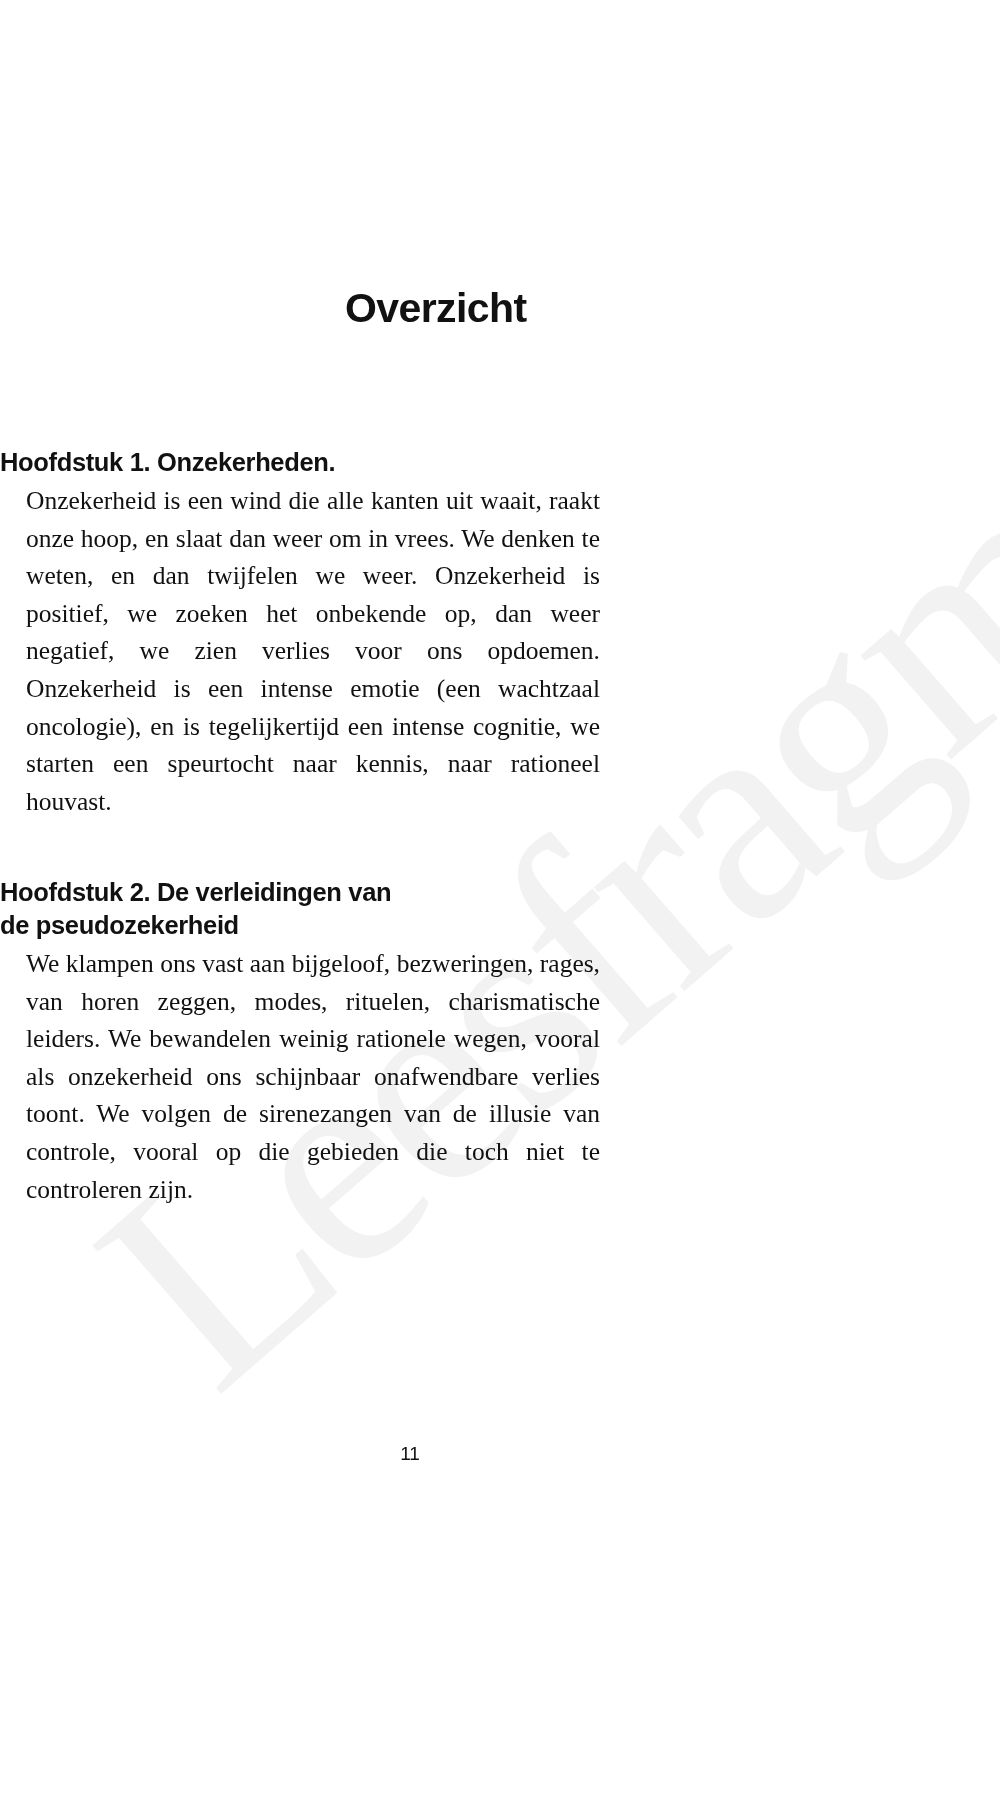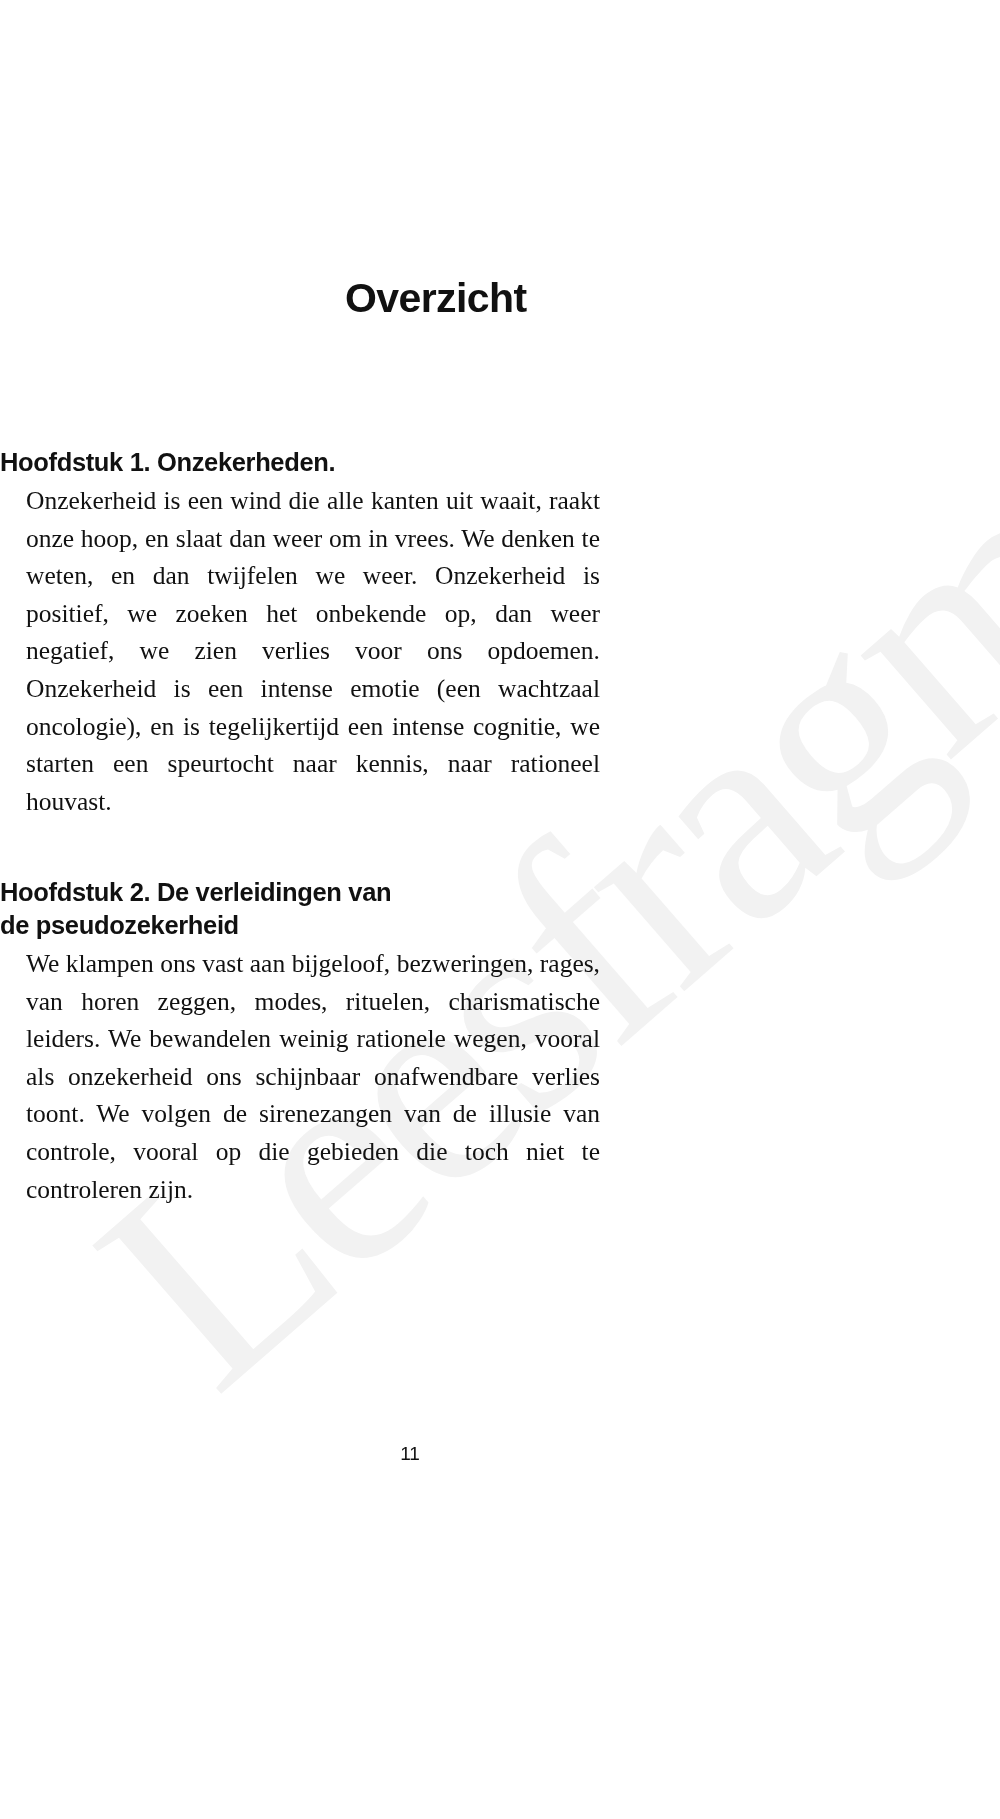--- a/index.html
+++ b/index.html
@@ -43,21 +43,21 @@
   #page {
     position: absolute;
     left: 0; top: 0;
     width: 1000px; height: 1819px;
     z-index: 2;
   }
 
   #page-title {
     position: absolute;
     left: 345px;
-    top: 248px;
+    top: 258px;
     font-family: "Liberation Sans", sans-serif;
     font-weight: bold;
     font-size: 41px;
     letter-spacing: -0.6px;
     color: #111111;
     white-space: nowrap;
   }
 
   .chapter-block {
     position: absolute;

